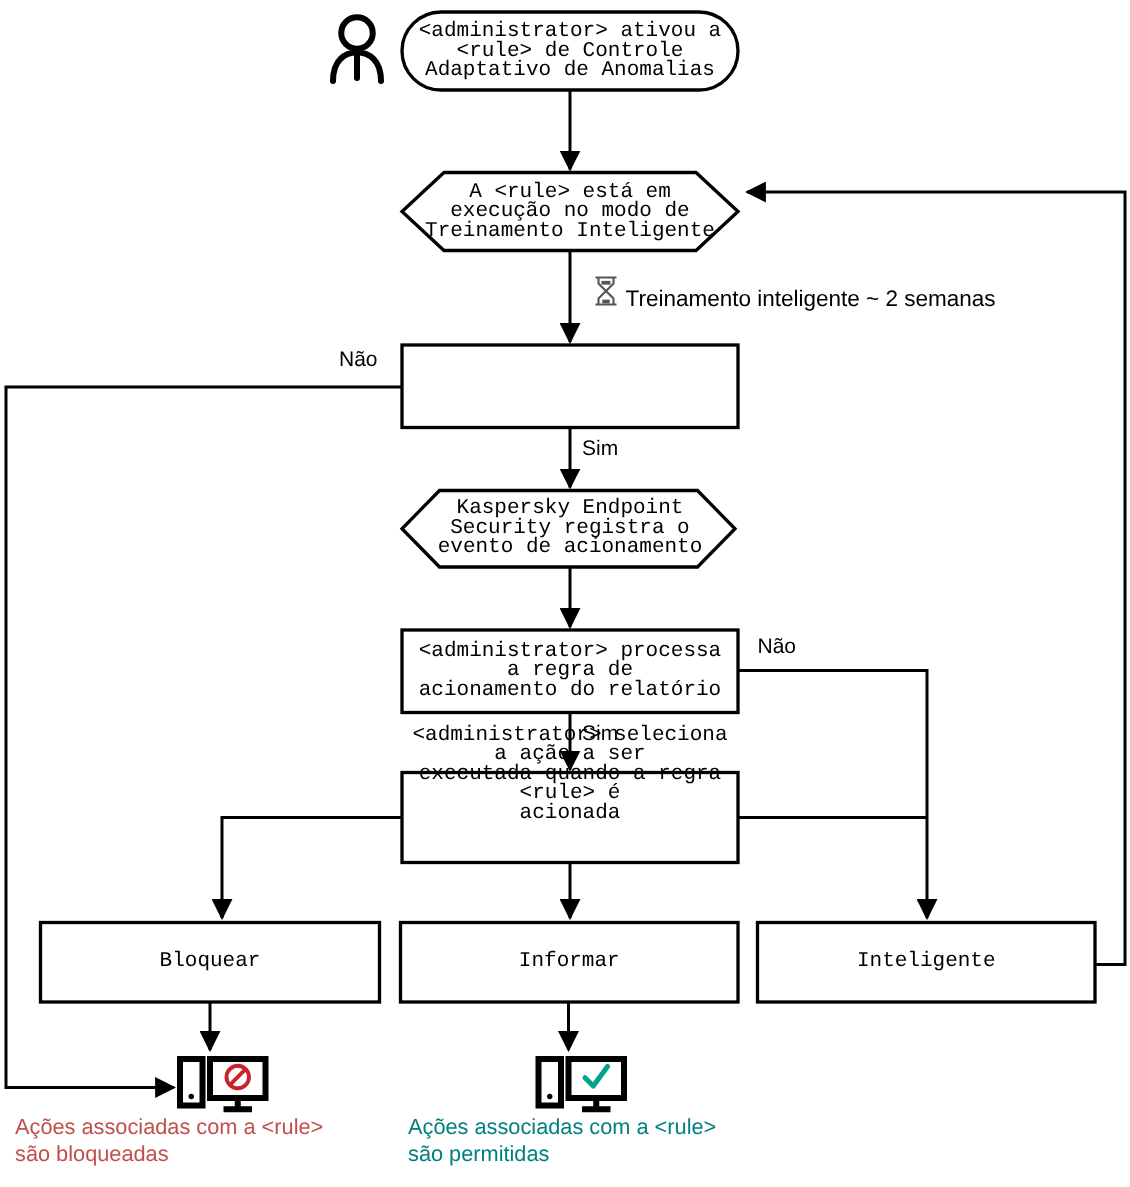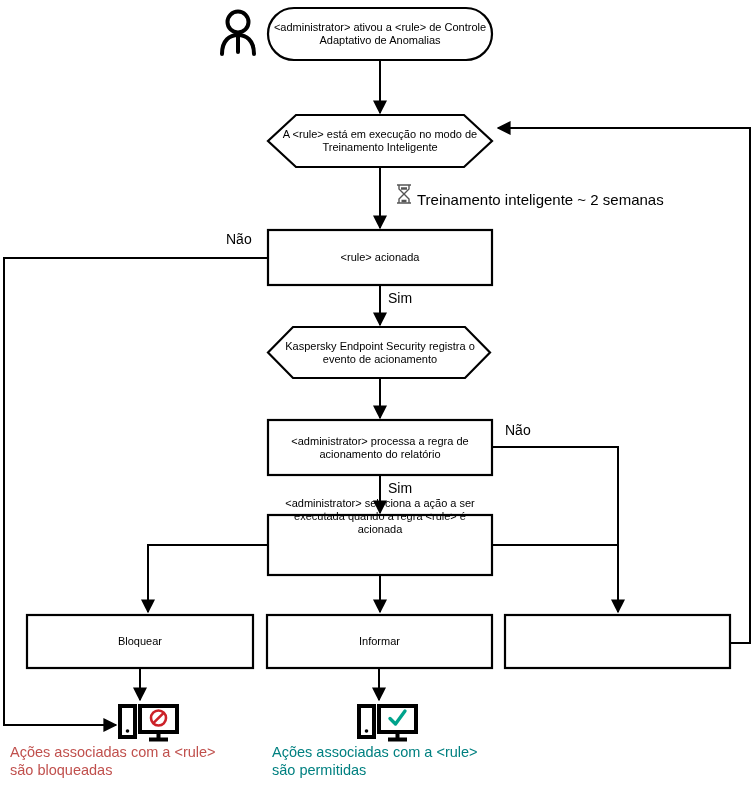--- a/index.html
+++ b/index.html
@@ -24,25 +24,26 @@
     top: 0;
     width: 753px;
     height: 791px;
   }
   .node-label {
     position: absolute;
     display: flex;
     align-items: center;
     justify-content: center;
     text-align: center;
-    font-size: 11px;
+    font-size: 14px;
     line-height: 13px;
     color: #000;
     pointer-events: none;
     white-space: pre-line;
+    font-family: Liberation Mono, monospace;
   }
   .edge-label {
     position: absolute;
     font-size: 14px;
     line-height: 16px;
     color: #000;
     white-space: nowrap;
   }
   .note-label {
     position: absolute;
@@ -148,36 +149,36 @@
 
     </g>
   </svg>
 
   <div class="node-label" style="left:272px; top:8px; width:216px; height:52px;">&lt;administrator&gt; ativou a &lt;rule&gt; de Controle
 Adaptativo de Anomalias</div>
 
   <div class="node-label" style="left:278px; top:115px; width:204px; height:52px;">A &lt;rule&gt; está em execução no modo de
 Treinamento Inteligente</div>
 
-  <div class="node-label" style="left:272px; top:230px; width:216px; height:55px;">&lt;rule&gt; acionada</div>
 
   <div class="node-label" style="left:276px; top:327px; width:208px; height:51px;">Kaspersky Endpoint Security registra o
 evento de acionamento</div>
 
   <div class="node-label" style="left:272px; top:420px; width:216px; height:55px;text-align:center;">&lt;administrator&gt; processa a regra de
 acionamento do relatório</div>
 
   <div class="node-label" style="left:272px; top:486px; width:216px; height:60px;">&lt;administrator&gt; seleciona a ação a ser
 executada quando a regra &lt;rule&gt; é
 acionada</div>
 
   <div class="node-label" style="left:27px; top:615px; width:226px; height:53px;">Bloquear</div>
 
   <div class="node-label" style="left:267px; top:615px; width:225px; height:53px;">Informar</div>
 
+  <div class="node-label" style="left:505px; top:615px; width:225px; height:53px;">Inteligente</div>
 
   <div class="note-label" style="left:417px; top:191px;">Treinamento inteligente ~ 2 semanas</div>
 
   <div class="edge-label" style="left:226px; top:231px;">Não</div>
 
   <div class="edge-label" style="left:388px; top:290px;">Sim</div>
 
   <div class="edge-label" style="left:505px; top:422px;">Não</div>
 
   <div class="edge-label" style="left:388px; top:480px;">Sim</div>

